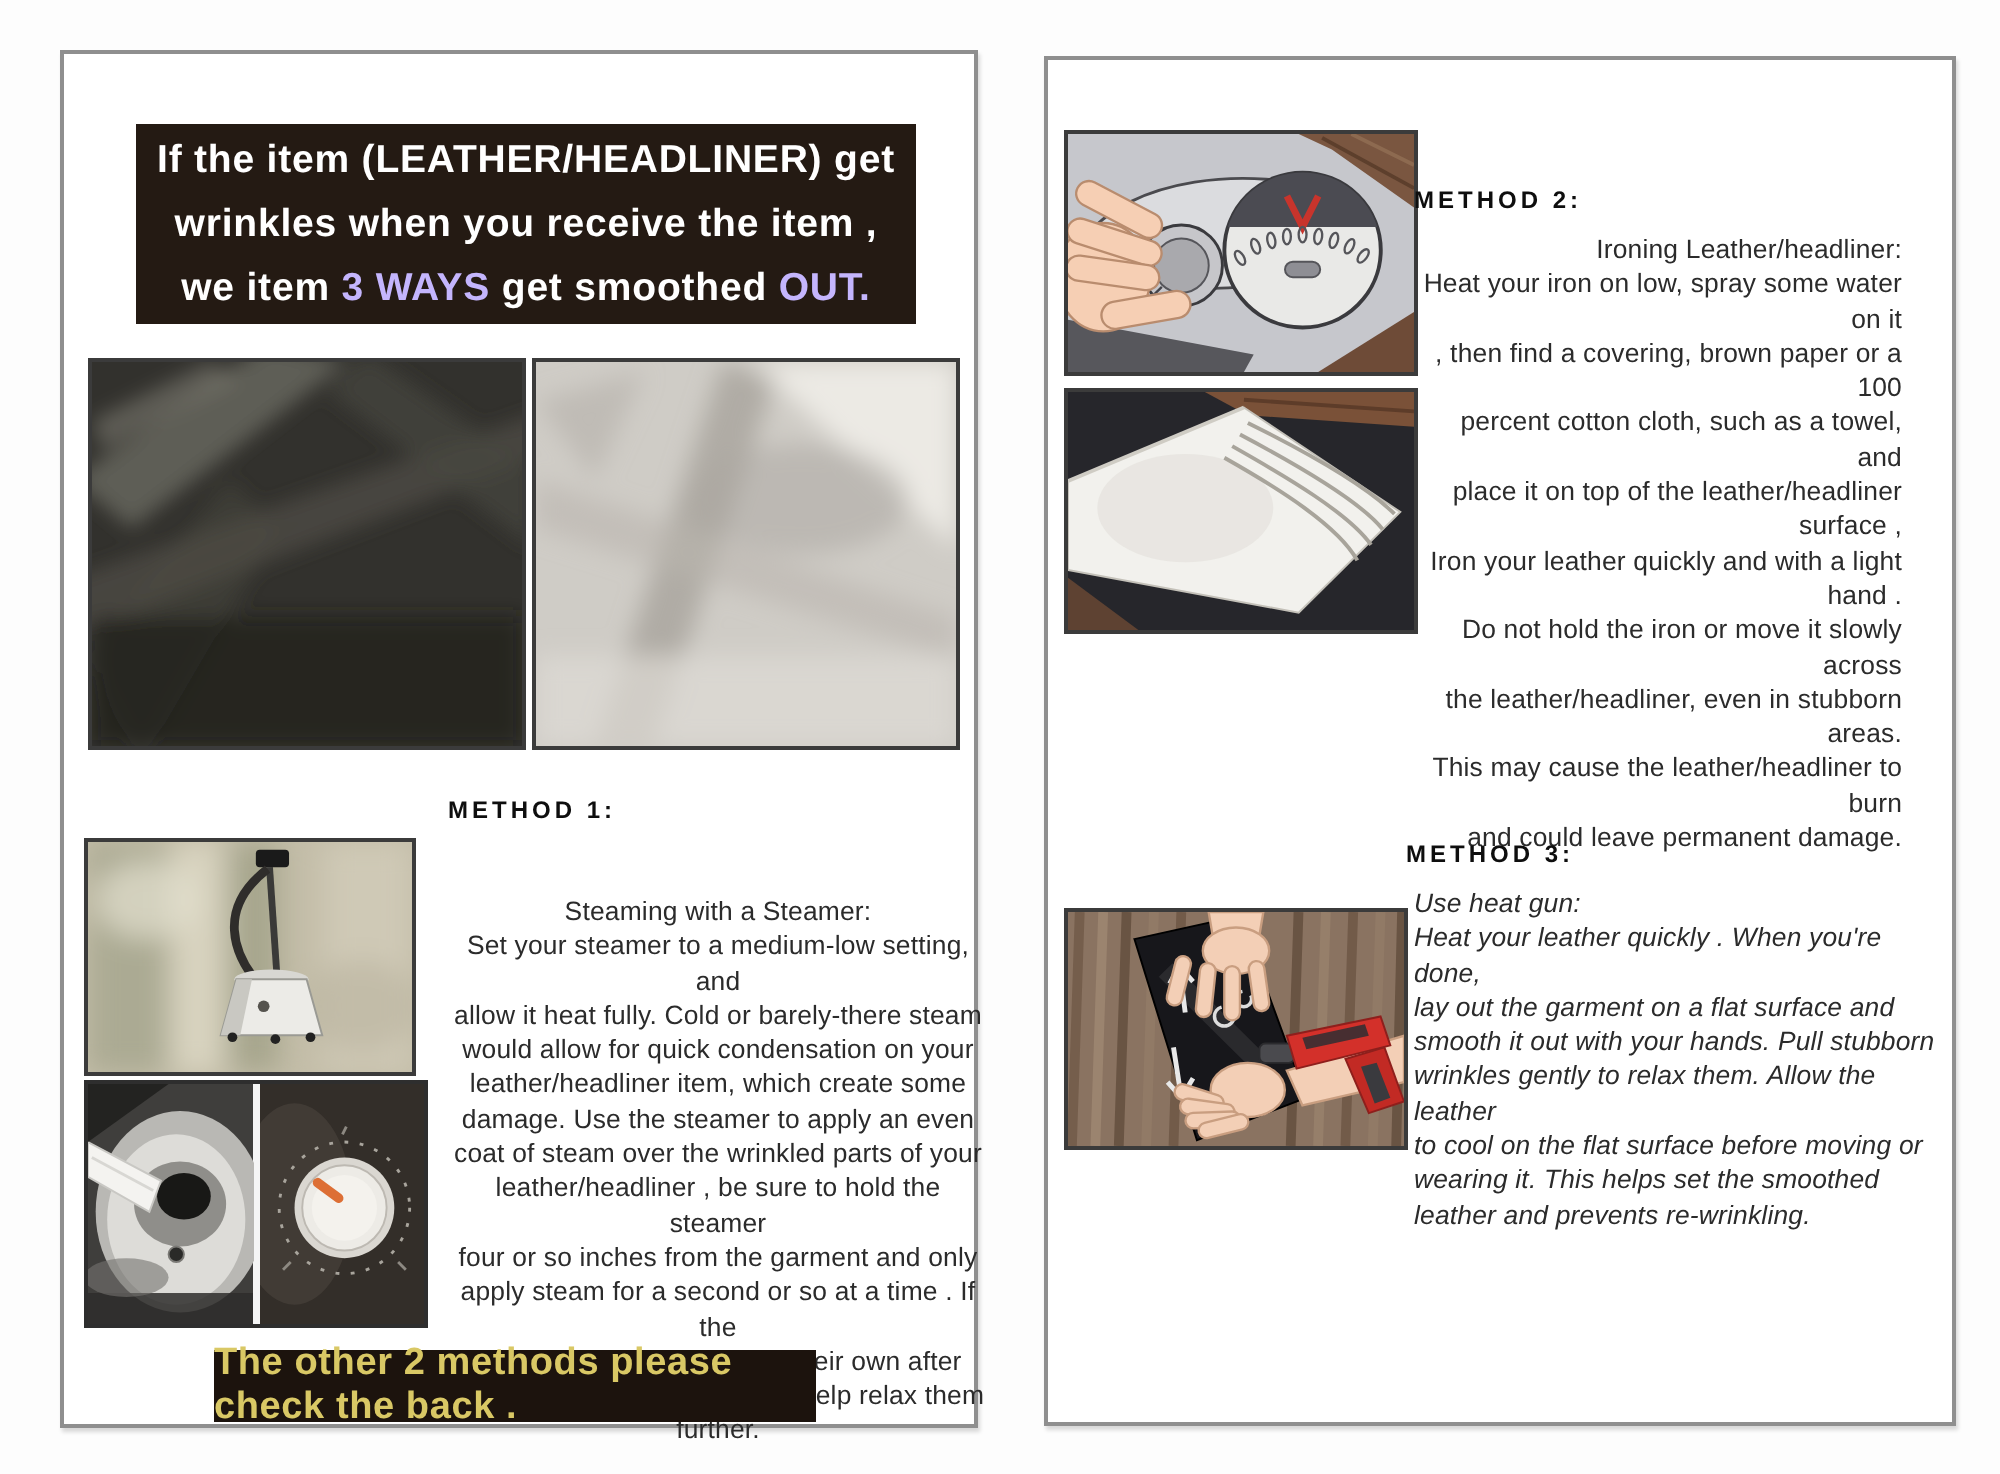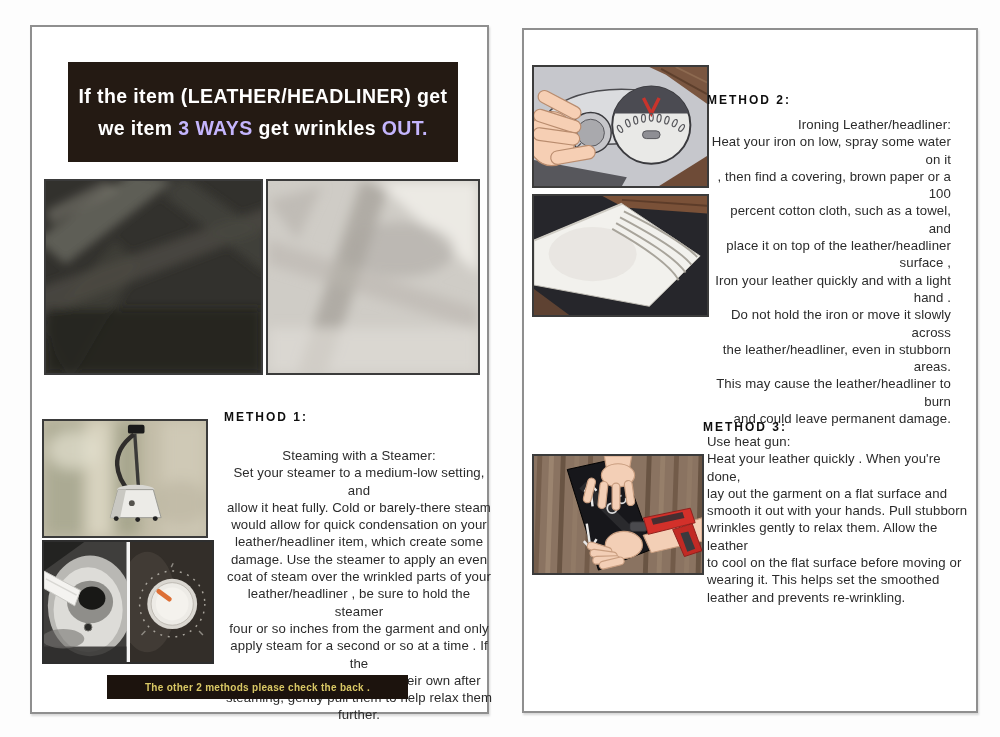--- a/index.html
+++ b/index.html
@@ -35,43 +35,44 @@
   .photo-towel{left:8px;top:164px;width:177px;height:123px;}
   .photo-heatgun{left:8px;top:424px;width:172px;height:121px;}
 
   .method-heading{
     position:absolute;font-weight:bold;font-size:12px;letter-spacing:2px;color:#0e0e0e;
   }
   .method-body{
     position:absolute;font-size:13.2px;line-height:17.3px;color:#2b2b2b;
     white-space:pre-line;letter-spacing:.1px;
   }
-  .m1-heading{left:192px;top:383px;}
+  .m1-heading{left:192px;top:371px;}
   .m1-body{left:192px;top:420px;width:270px;text-align:center;}
   .m2-heading{left:183px;top:63px;}
   .m2-body{left:183px;top:86px;width:244px;text-align:right;}
   .m3-heading{left:179px;top:390px;}
-  .m3-body{left:183px;top:403px;width:268px;}
+  .m3-body{left:183px;top:413px;width:268px;font-style:italic;}
 
   .banner-footer{
-    position:absolute;left:75px;top:648px;width:301px;height:24px;background:#1c130d;
+    position:absolute;left:75px;top:648px;width:301px;height:36px;background:#1c130d;
     display:flex;justify-content:center;align-items:center;
-    color:#d9c865;font-weight:bold;font-size:10px;letter-spacing:.3px;
+    color:#d9c865;font-weight:bold;font-size:19px;letter-spacing:.3px;
   }
 </style>
 </head>
 <body>
 
 <div class="canvas">
 
   <div class="page page-left">
 
     <div class="banner-top">
       <div>If the item (LEATHER/HEADLINER) get</div>
-      <div><span>we item </span><span class="hl">3 WAYS</span><span> get wrinkles </span><span class="hl">OUT.</span></div>
+      <div>wrinkles when you receive the item ,</div>
+      <div><span>we item </span><span class="hl">3 WAYS</span><span> get smoothed </span><span class="hl">OUT.</span></div>
     </div>
 
     <div class="img-frame photo-dark-leather">
       <svg viewBox="0 0 219 196" preserveAspectRatio="none" aria-hidden="true">
         <defs>
             <filter id="bl1" x="-20%" y="-20%" width="140%" height="140%">
               <feGaussianBlur stdDeviation="5"></feGaussianBlur>
             </filter>
           </defs>
         <rect width="219" height="196" fill="#32312d"></rect>

